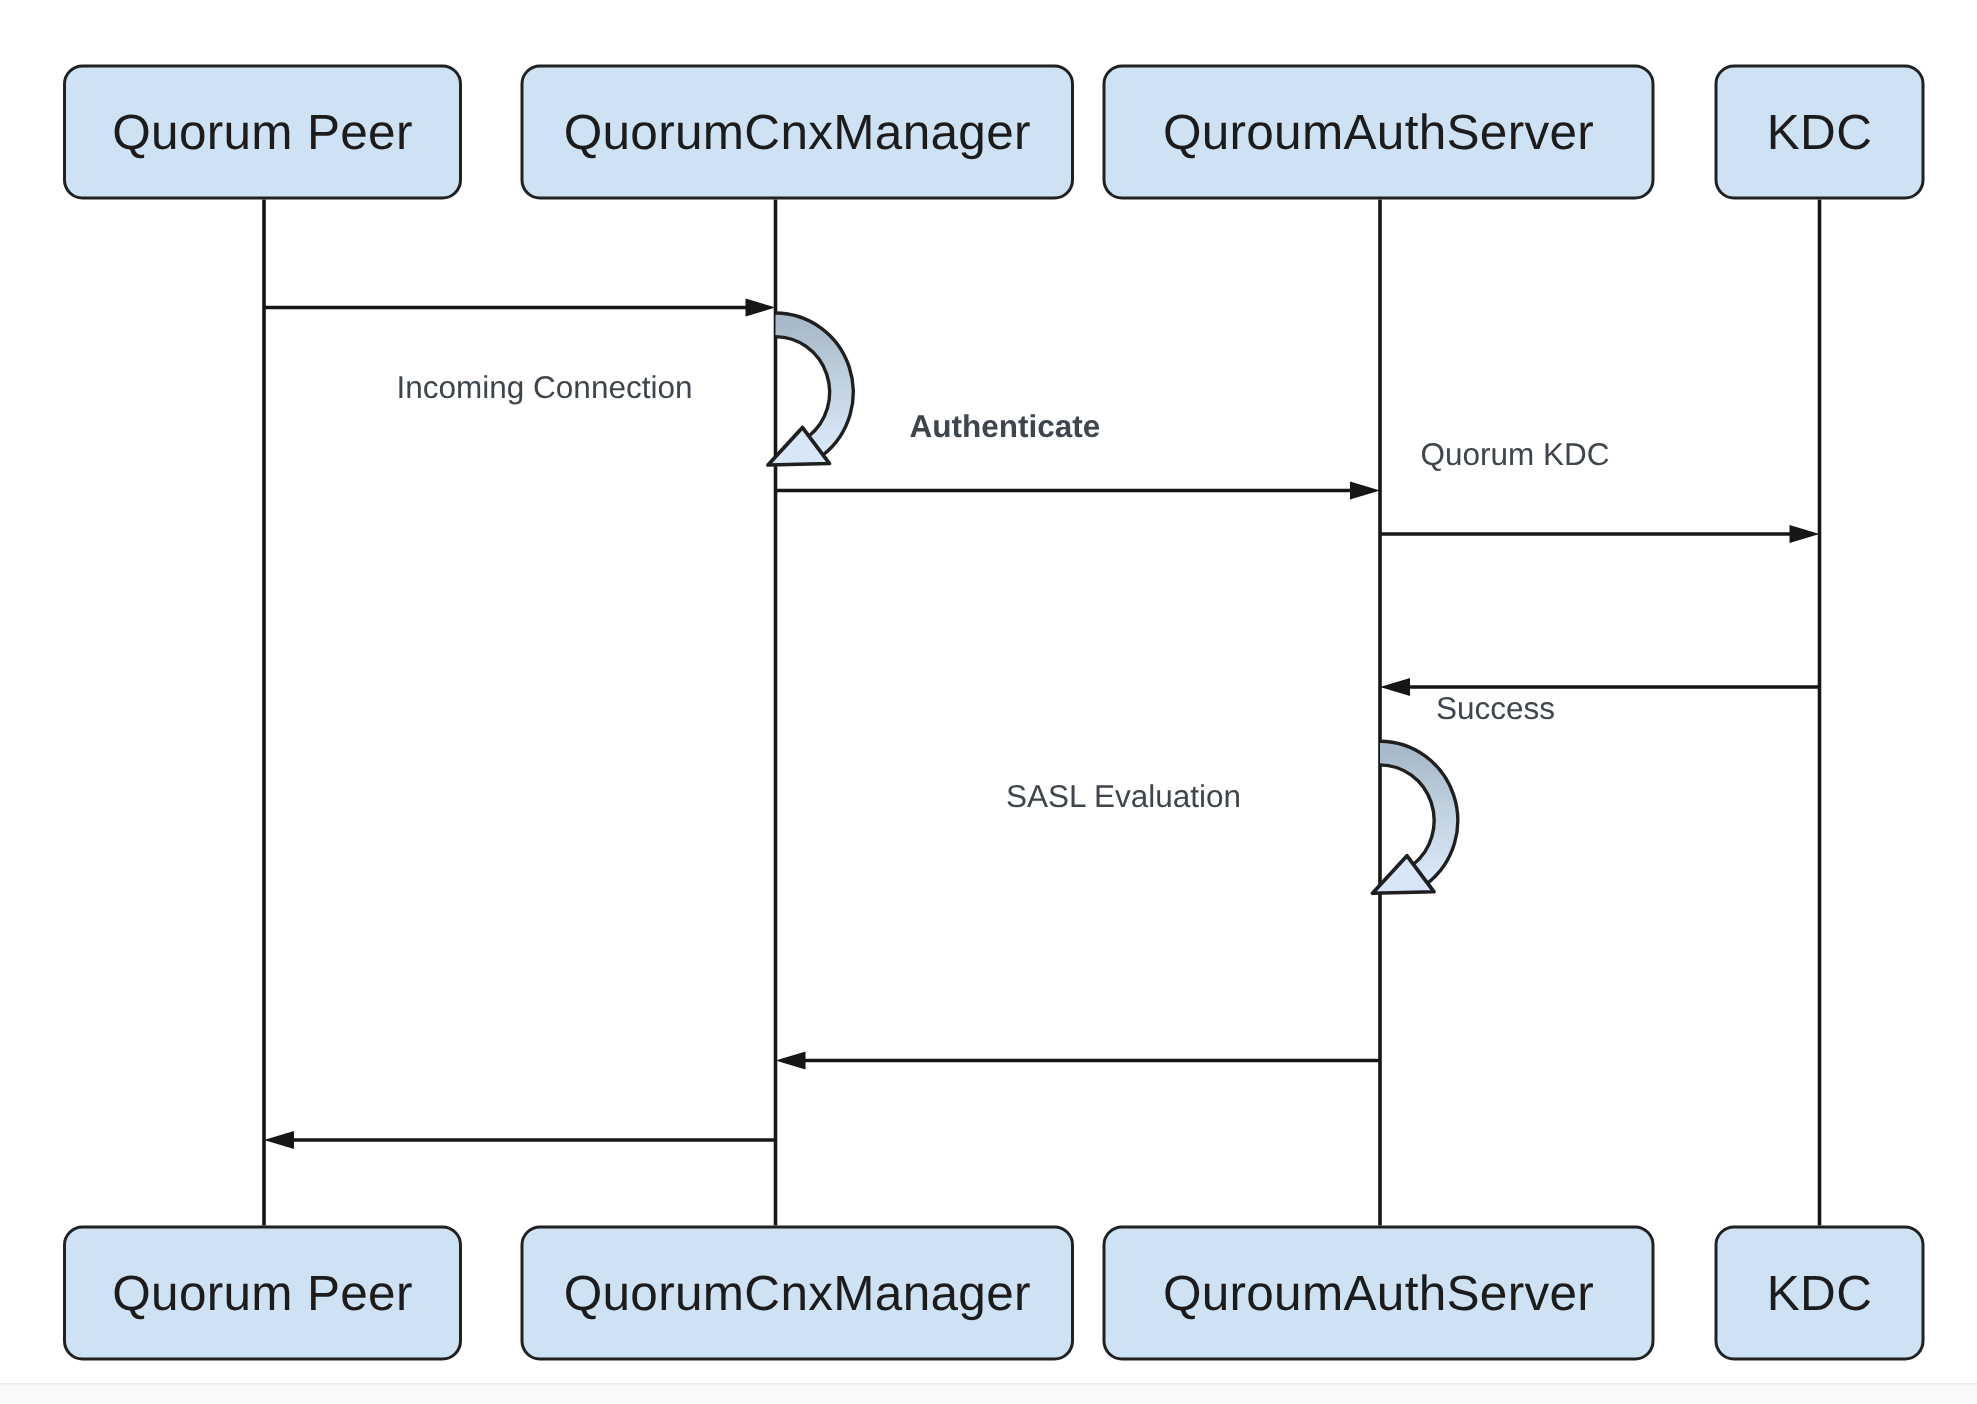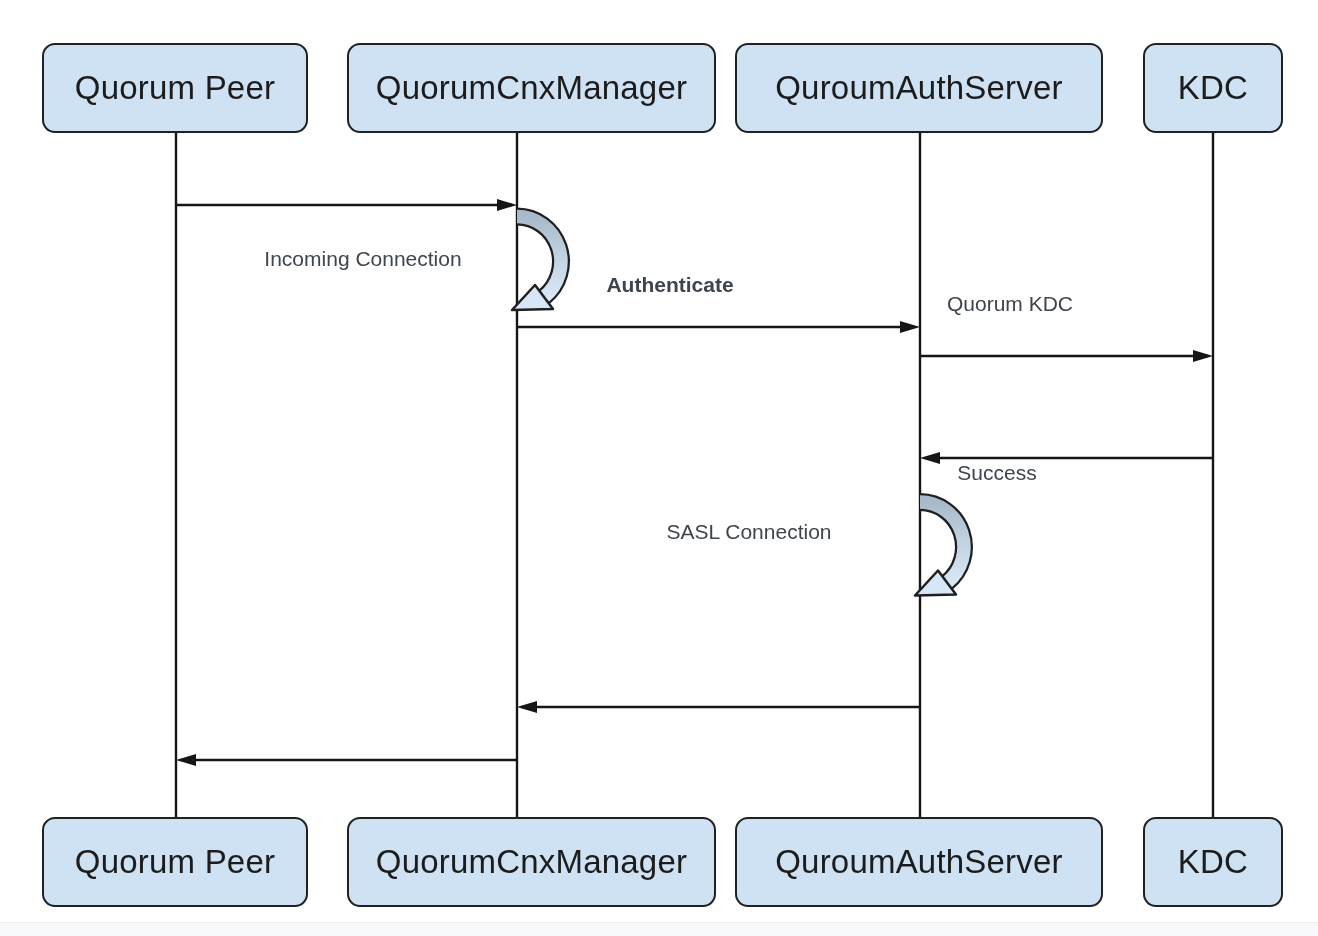--- a/index.html
+++ b/index.html
@@ -120,16 +120,16 @@
     <div class="actor-box pos-a">Quorum Peer</div>
     <div class="actor-box pos-b">QuorumCnxManager</div>
     <div class="actor-box pos-c">QuroumAuthServer</div>
     <div class="actor-box pos-d">KDC</div>
   </div>
 
   <div class="msg-label" style="left:363px;top:247px;">Incoming Connection</div>
   <div class="msg-label" style="left:670px;top:273px;font-weight:bold;">Authenticate</div>
   <div class="msg-label" style="left:1010px;top:292px;">Quorum KDC</div>
   <div class="msg-label" style="left:997px;top:413px;margin-top:48px;">Success</div>
-  <div class="msg-label" style="left:749px;top:520px;">SASL Connection</div>
+  <div class="msg-label" style="left:749px;top:520px;">SASL Evaluation</div>
 
   <div id="footer-strip"></div>
 </div>
 
 </body></html>

